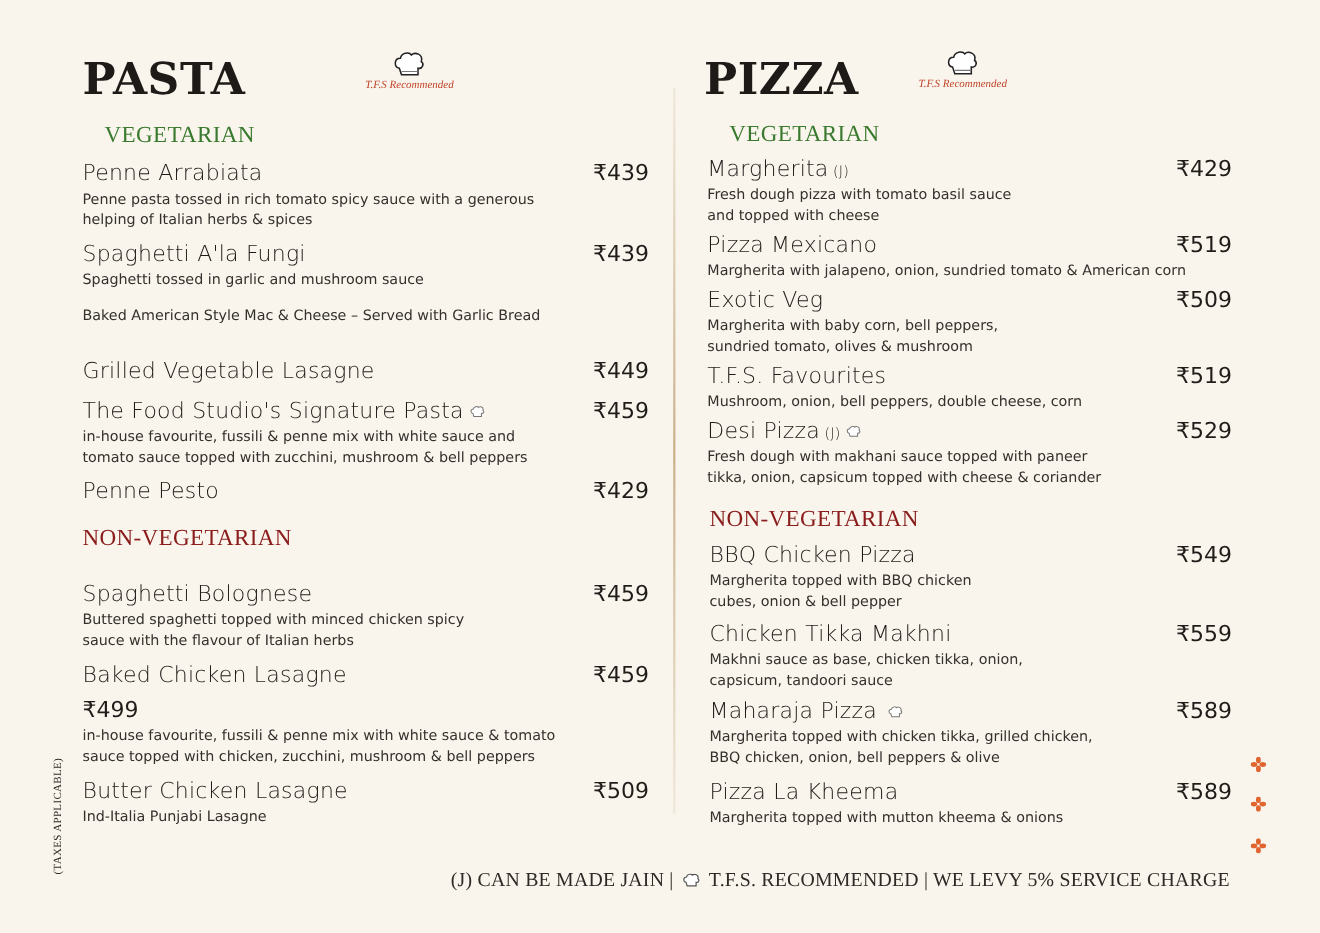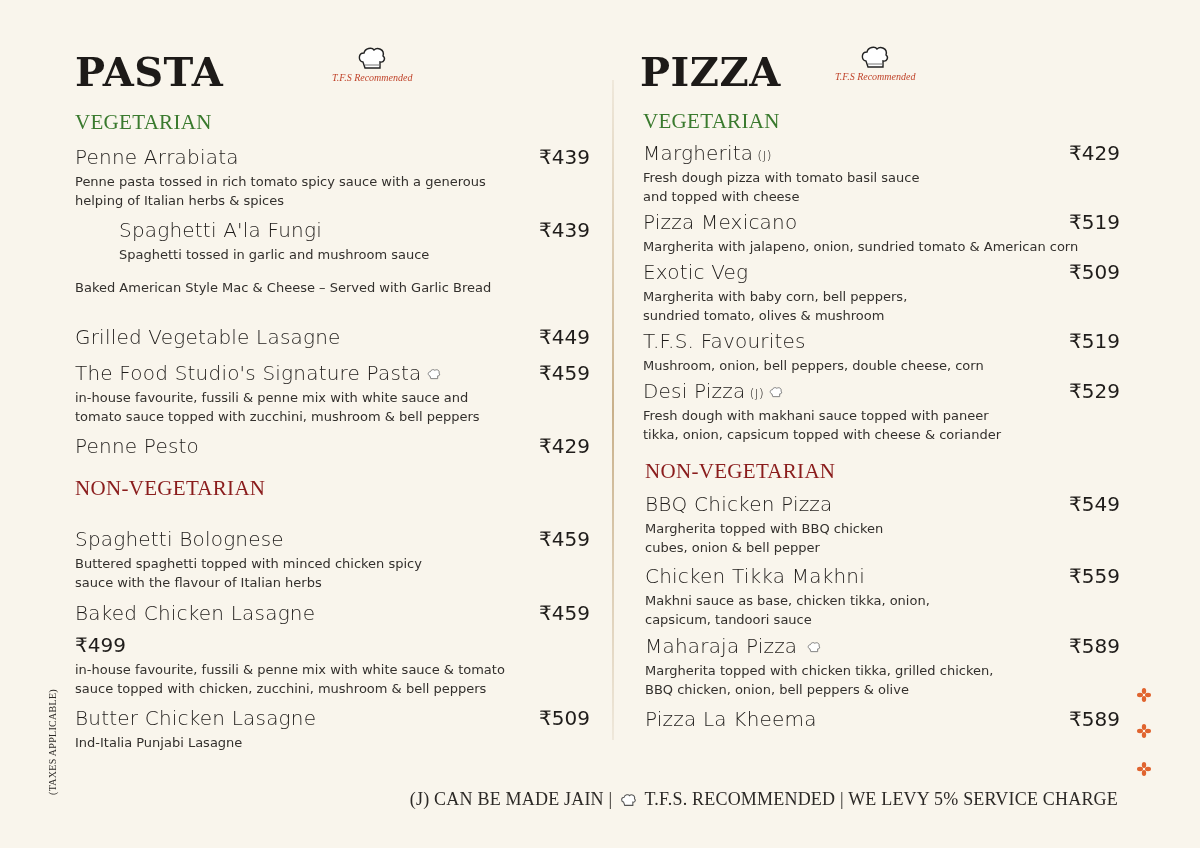--- a/index.html
+++ b/index.html
@@ -34,21 +34,21 @@
     white-space: nowrap;
   }
 
   .cat {
     position: absolute;
     font-family: "Liberation Serif", serif;
     font-size: 21px;
     letter-spacing: 0.3px;
     line-height: 1;
   }
-  .cat.veg { color: #3a7a2e; }
+  .cat.veg { color: #3a7a2e; margin-left: 20px; }
   .cat.nonveg { color: #8a1c1c; }
 
   .item { position: absolute; left: 0; right: 0; }
   .item-row { display: flex; justify-content: space-between; align-items: baseline; }
   .item-name {
     font-family: "DejaVu Sans", sans-serif;
     font-weight: 300;
     font-size: 20px;
     color: #1f1c1a;
     letter-spacing: 0.2px;
@@ -115,21 +115,21 @@
     <div class="cat veg" style="left:0; top:112px;">VEGETARIAN</div>
 
     <div class="item" style="top:146px;">
       <div class="item-row">
           <span class="item-name">Penne Arrabiata</span>
           <span class="item-price">₹439</span>
         </div>
       <div class="item-desc">Penne pasta tossed in rich tomato spicy sauce with a generous
 helping of Italian herbs &amp; spices</div>
     </div>
-    <div class="item" style="top:219px;margin-left:44px;">
+    <div class="item" style="top:219px;">
       <div class="item-row">
           <span class="item-name">Spaghetti A'la Fungi</span>
           <span class="item-price">₹439</span>
         </div>
       <div class="item-desc">Spaghetti tossed in garlic and mushroom sauce</div>
     </div>
     <div class="item" style="top:274px;">
       <div class="item-desc">Baked American Style Mac &amp; Cheese – Served with Garlic Bread</div>
     </div>
     <div class="item" style="top:326px;">
@@ -268,20 +268,21 @@
         <span class="item-price">₹589</span>
       </div>
       <div class="item-desc">Margherita topped with chicken tikka, grilled chicken,
 BBQ chicken, onion, bell peppers &amp; olive</div>
     </div>
     <div class="item" style="top:708px; left:2px;">
       <div class="item-row">
           <span class="item-name">Pizza La Kheema</span>
           <span class="item-price">₹589</span>
         </div>
+      <div class="item-desc">Margherita topped with mutton kheema &amp; onions</div>
     </div>
   </div>
 
   <svg class="ornament" style="top:688px;" width="14" height="14" viewBox="0 0 14 14">
     <g fill="#e0642f">
         <ellipse cx="7" cy="3" rx="2.2" ry="3"></ellipse>
         <ellipse cx="7" cy="11" rx="2.2" ry="3"></ellipse>
         <ellipse cx="3" cy="7" rx="3" ry="2.2"></ellipse>
         <ellipse cx="11" cy="7" rx="3" ry="2.2"></ellipse>
       </g>

